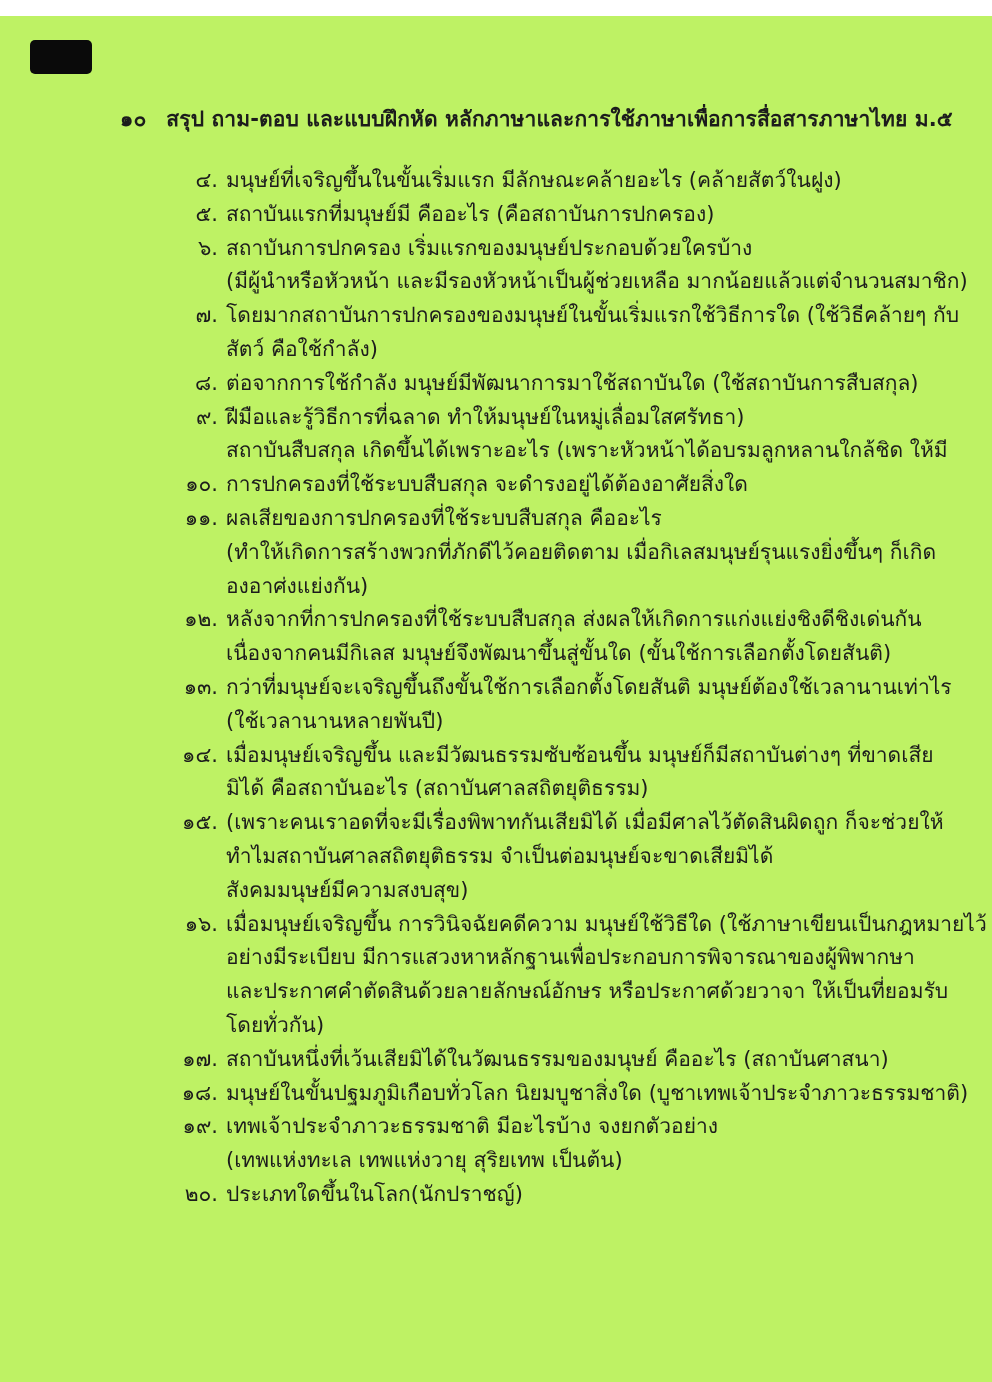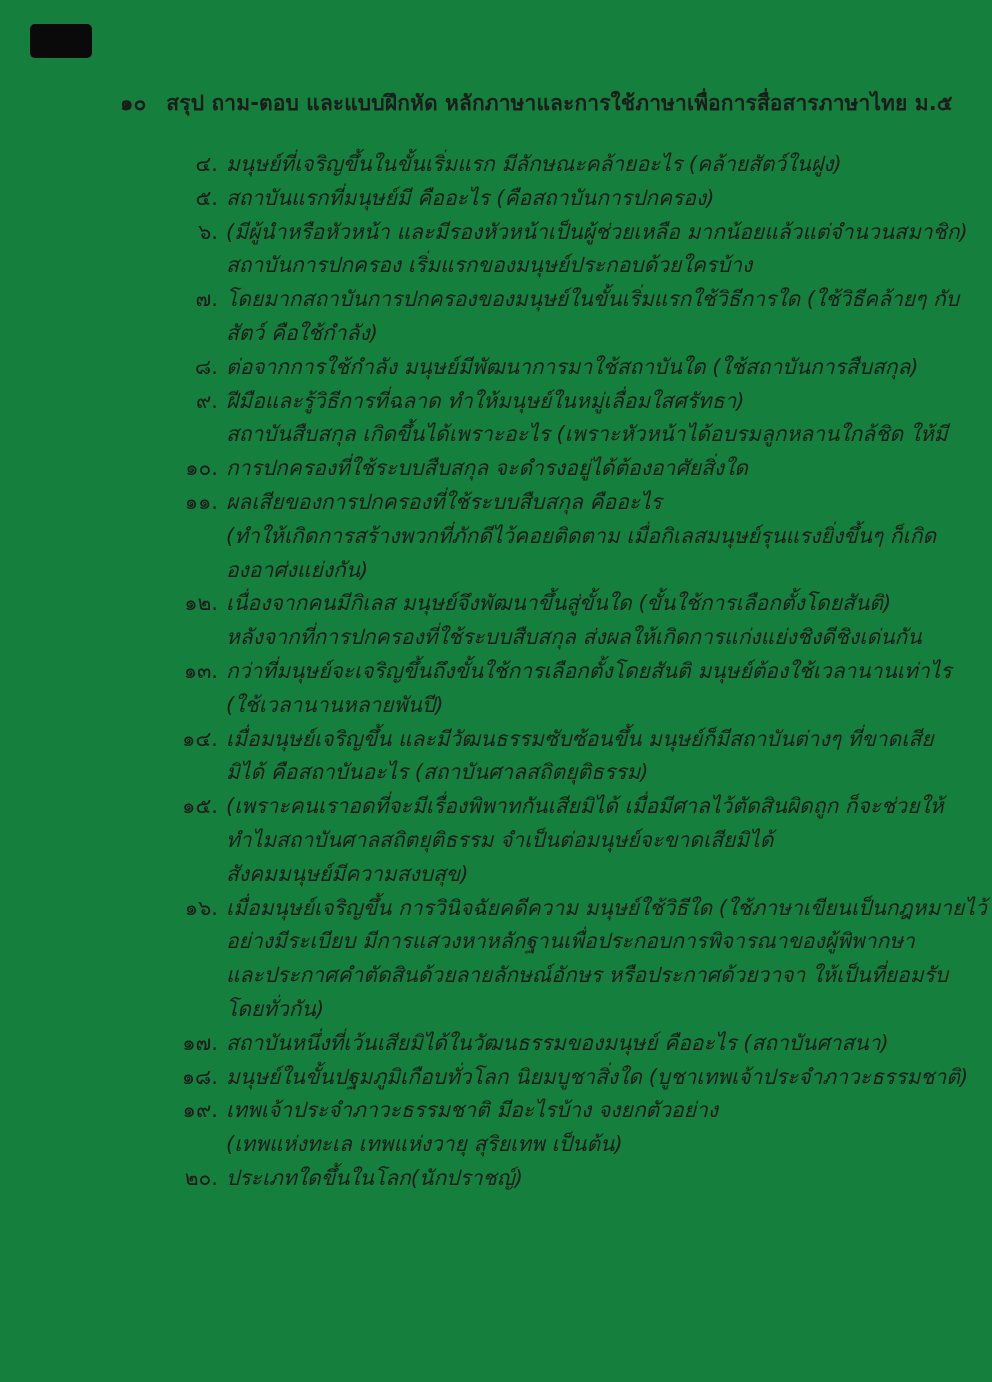--- a/index.html
+++ b/index.html
@@ -11,21 +11,22 @@
     width: 992px;
     height: 1382px;
     position: relative;
     overflow: hidden;
     font-family: "DejaVu Sans", "Liberation Sans", sans-serif;
     color: #1c1c1c;
   }
   .page {
     position: absolute;
     inset: 0;
-    background: #15803d;
+    background: #bef264;
+    margin-top: 16px;
   }
   .corner-tab {
     position: absolute;
     left: 30px;
     top: 24px;
     width: 62px;
     height: 34px;
     background: #0a0a0a;
     border-radius: 5px;
   }
@@ -59,21 +60,20 @@
     text-align: right;
     white-space: nowrap;
   }
   .qa-lines {
     padding-left: 8px;
     flex: 1 1 auto;
     min-width: 0;
   }
   .qa-line {
     white-space: nowrap;
-    font-style: italic;
   }
 </style>
 </head>
 <body>
 
 <div class="page">
 
   <div class="corner-tab"></div>
 
   <div class="header">
@@ -92,22 +92,22 @@
     <div class="qa-item">
       <div class="qa-num">๕.</div>
       <div class="qa-lines">
           <div class="qa-line">สถาบันแรกที่มนุษย์มี คืออะไร (คือสถาบันการปกครอง)</div>
         </div>
     </div>
 
     <div class="qa-item">
       <div class="qa-num">๖.</div>
       <div class="qa-lines">
+          <div class="qa-line">สถาบันการปกครอง เริ่มแรกของมนุษย์ประกอบด้วยใครบ้าง</div>
           <div class="qa-line">(มีผู้นำหรือหัวหน้า และมีรองหัวหน้าเป็นผู้ช่วยเหลือ มากน้อยแล้วแต่จำนวนสมาชิก)</div>
-          <div class="qa-line">สถาบันการปกครอง เริ่มแรกของมนุษย์ประกอบด้วยใครบ้าง</div>
         </div>
     </div>
 
     <div class="qa-item">
       <div class="qa-num">๗.</div>
       <div class="qa-lines">
           <div class="qa-line">โดยมากสถาบันการปกครองของมนุษย์ในขั้นเริ่มแรกใช้วิธีการใด (ใช้วิธีคล้ายๆ กับ</div>
           <div class="qa-line">สัตว์ คือใช้กำลัง)</div>
         </div>
     </div>
@@ -139,22 +139,22 @@
       <div class="qa-lines">
           <div class="qa-line">ผลเสียของการปกครองที่ใช้ระบบสืบสกุล คืออะไร</div>
           <div class="qa-line">(ทำให้เกิดการสร้างพวกที่ภักดีไว้คอยติดตาม เมื่อกิเลสมนุษย์รุนแรงยิ่งขึ้นๆ ก็เกิด</div>
           <div class="qa-line">องอาศ่งแย่งกัน)</div>
         </div>
     </div>
 
     <div class="qa-item">
       <div class="qa-num">๑๒.</div>
       <div class="qa-lines">
+          <div class="qa-line">หลังจากที่การปกครองที่ใช้ระบบสืบสกุล ส่งผลให้เกิดการแก่งแย่งชิงดีชิงเด่นกัน</div>
           <div class="qa-line">เนื่องจากคนมีกิเลส มนุษย์จึงพัฒนาขึ้นสู่ขั้นใด (ขั้นใช้การเลือกตั้งโดยสันติ)</div>
-          <div class="qa-line">หลังจากที่การปกครองที่ใช้ระบบสืบสกุล ส่งผลให้เกิดการแก่งแย่งชิงดีชิงเด่นกัน</div>
         </div>
     </div>
 
     <div class="qa-item">
       <div class="qa-num">๑๓.</div>
       <div class="qa-lines">
           <div class="qa-line">กว่าที่มนุษย์จะเจริญขึ้นถึงขั้นใช้การเลือกตั้งโดยสันติ มนุษย์ต้องใช้เวลานานเท่าไร</div>
           <div class="qa-line">(ใช้เวลานานหลายพันปี)</div>
         </div>
     </div>

